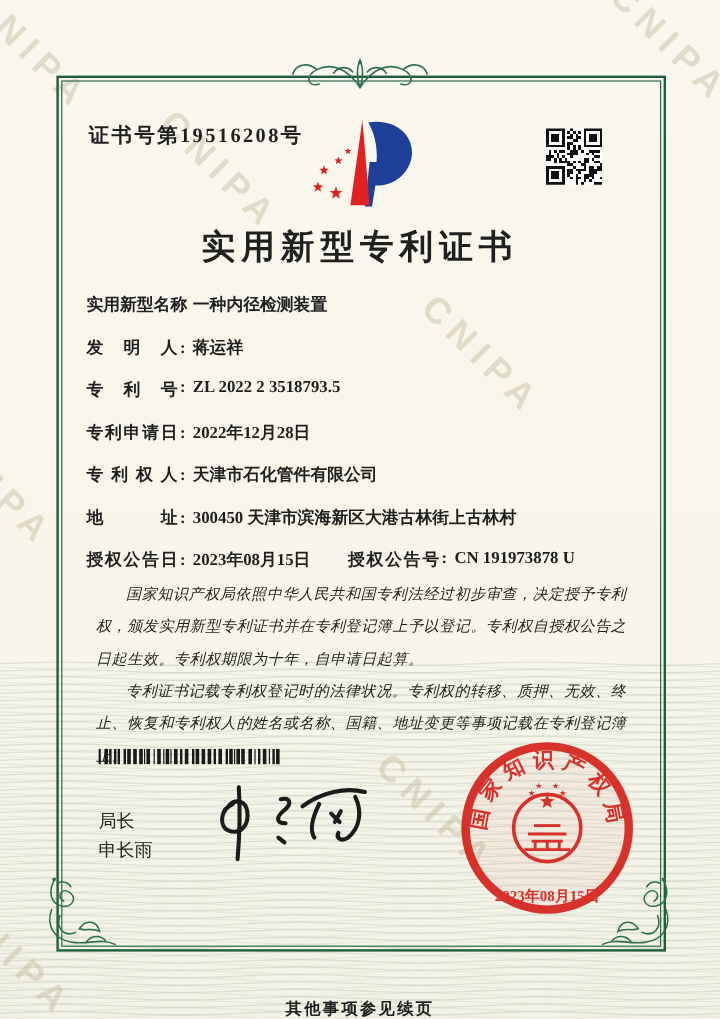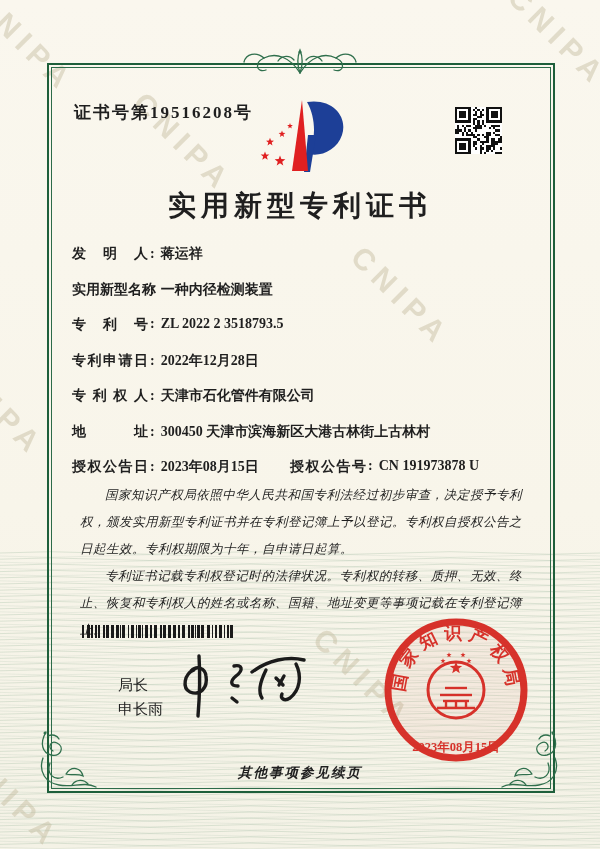--- a/index.html
+++ b/index.html
@@ -57,32 +57,32 @@
   .paras{
     position:absolute; left:80px; top:482px; width:442px; z-index:4;
     font-size:12.5px; line-height:27px; text-align:justify; font-style:italic;
     font-weight:400; letter-spacing:0.5px;
   }
   .paras p{margin:0; text-indent:2em;}
   #barcode{position:absolute; left:82px; top:624px; z-index:4;}
   .officer{
     position:absolute; left:82px; top:673px; z-index:4;
     font-family:"Liberation Sans","DejaVu Sans",sans-serif;
-    font-size:15px; line-height:24px; font-weight:500; color:#222;margin-left:36px;
+    font-size:15px; line-height:24px; font-weight:500; color:#222;
   }
   .signature{position:absolute; left:172px; top:648px; z-index:5;}
   .seal{position:absolute; left:382px; top:616px; z-index:6; opacity:0.93;}
   .seal text{font-family:"Liberation Serif","DejaVu Serif",serif;}
   .pageno{
     position:absolute; left:0; top:769px; width:600px; z-index:4;
     text-align:center; font-size:12px; font-weight:600;
   }
   .footnote{
-    position:absolute; left:0; top:764px; width:600px; z-index:4;
-    text-align:center; font-size:13.5px; font-style:italic; font-weight:600;
+    position:absolute; left:0; top:832px; width:600px; z-index:4;
+    text-align:center; font-size:13.5px; font-weight:600;
     letter-spacing:2px;
   }
 </style>
 </head>
 <body>
 
 <div class="page">
 
   <svg id="waves" viewBox="0 0 600 300">
       <path d="M0 4 Q 50 1.4 100 4 T 200 4 T 300 4 T 400 4 T 500 4 T 600 4" stroke="rgba(118,158,128,0.22)" stroke-width="1" fill="none"></path>
@@ -369,24 +369,24 @@
       <rect x="16" y="2" width="3" height="3" fill="#111"></rect>
       <rect x="0" y="14" width="7" height="7" fill="#111"></rect>
       <rect x="1" y="15" width="5" height="5" fill="#fff"></rect>
       <rect x="2" y="16" width="3" height="3" fill="#111"></rect>
     </svg>
 
   <div class="title">实用新型专利证书</div>
 
   <div class="fields">
     <div class="frow">
+      <span class="flabel">实用新型名称</span><span class="fcolon">:</span><span>一种内径检测装置</span>
+    </div>
+    <div class="frow">
       <span class="flabel">发明人</span><span class="fcolon">:</span><span>蒋运祥</span>
-    </div>
-    <div class="frow">
-      <span class="flabel">实用新型名称</span><span class="fcolon">:</span><span>一种内径检测装置</span>
     </div>
     <div class="frow">
       <span class="flabel">专利号</span><span class="fcolon">:</span><span>ZL 2022 2 3518793.5</span>
     </div>
     <div class="frow">
       <span class="flabel">专利申请日</span><span class="fcolon">:</span><span>2022年12月28日</span>
     </div>
     <div class="frow">
       <span class="flabel">专利权人</span><span class="fcolon">:</span><span>天津市石化管件有限公司</span>
     </div>

